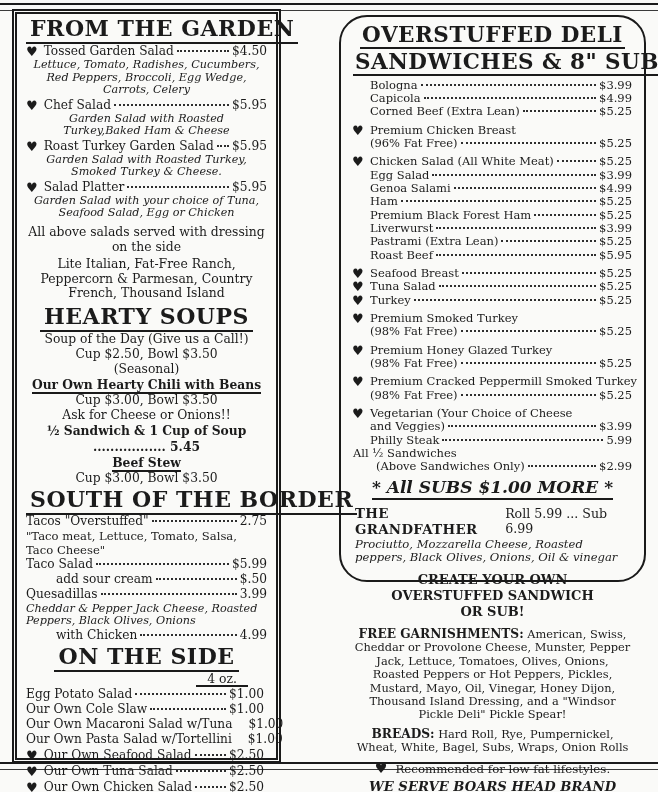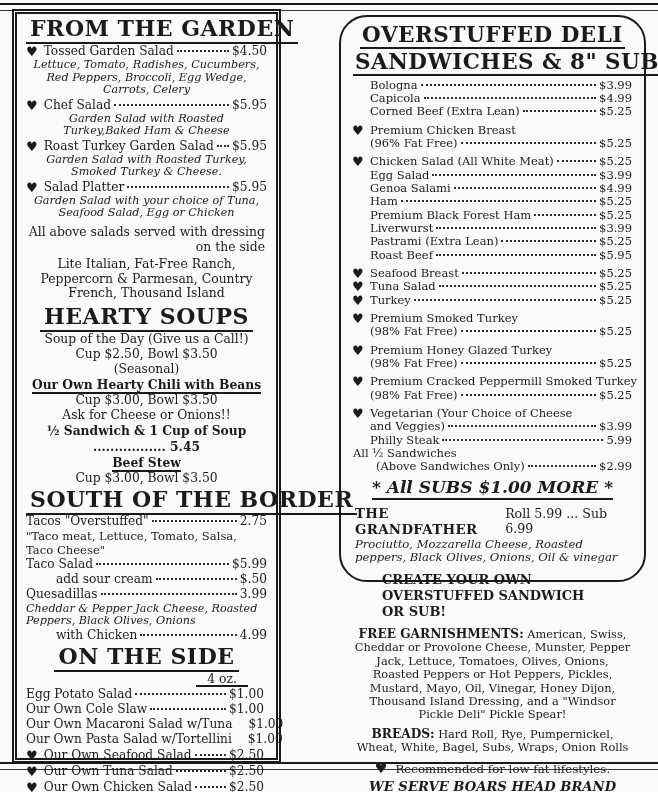--- a/index.html
+++ b/index.html
@@ -38,21 +38,21 @@
   .nodots .dots{border-bottom:none;}
 
   
   .lrow{font-size:12.2px;line-height:1.14;}
   .lrow .heart{font-size:13px;margin-right:6px;transform:translateY(1px);}
   .lrow .descline{font-style:italic;font-size:11.2px;line-height:1.12;text-align:center;margin:0 4px 1px 4px;}
   .south-list .lrow .descline{text-align:left;margin-left:0;}
   .lrow .noteline{font-size:11.6px;line-height:1.15;text-align:left;}
   .lrow.indent .l1{margin-left:30px;}
 
-  .garden-note1{font-size:12.4px;text-align:right;margin:4px 2px 3px;}
+  .garden-note1{font-size:12.4px;text-align:center;margin:4px 2px 3px;}
   .garden-note2{font-size:12.4px;text-align:center;margin:0 2px 4px;line-height:1.2;}
 
   .soupline{text-align:center;font-size:12.3px;line-height:1.22;}
   .soupline.s-bold .st{font-weight:bold;}
   .soupline.s-bold-underline .st{font-weight:bold;border-bottom:2px solid #1a1a1a;}
 
   .side-oz{margin-left:170px;width:52px;text-align:center;font-size:12.4px;border-bottom:2px solid #1a1a1a;line-height:1.1;margin-bottom:1px;}
   .side-list .item{width:238px;}
 
   
@@ -63,21 +63,21 @@
   .ritem.outdent .l2{margin-left:6px;}
   .ritem .dots{border-bottom:2px dotted #2e2e2e;}
 
   .subs-note{text-align:center;font-weight:bold;font-style:italic;font-size:17px;margin:3px 0 8px;}
   .subs-note .u{border-bottom:2px solid #1a1a1a;padding-bottom:1px;}
 
   .gf-line{display:flex;justify-content:space-between;align-items:baseline;font-size:12.6px;margin:2px 2px 0 2px;}
   .gf-name{font-weight:bold;font-size:13.4px;letter-spacing:.3px;}
   .gf-desc{font-style:italic;font-size:11.6px;line-height:1.18;margin:1px 2px 0 2px;}
 
-  .create-own{text-align:left;font-weight:bold;font-size:13px;line-height:1.25;margin:7px 29px 6px;}
+  .create-own{text-align:center;font-weight:bold;font-size:13px;line-height:1.25;margin:7px 29px 6px;}
 
   .para{font-size:11.4px;line-height:1.18;text-align:center;margin:2px 0 5px;}
   .para .plabel{font-weight:bold;font-size:12.2px;}
 
   .lowfat{text-align:center;font-size:11.8px;margin:5px 0 3px;}
   .lowfat .heart{font-size:14px;margin-right:8px;}
 
   .footer-line{text-align:center;font-weight:bold;font-style:italic;font-size:13.2px;line-height:1.25;}
 </style>
 </head>

